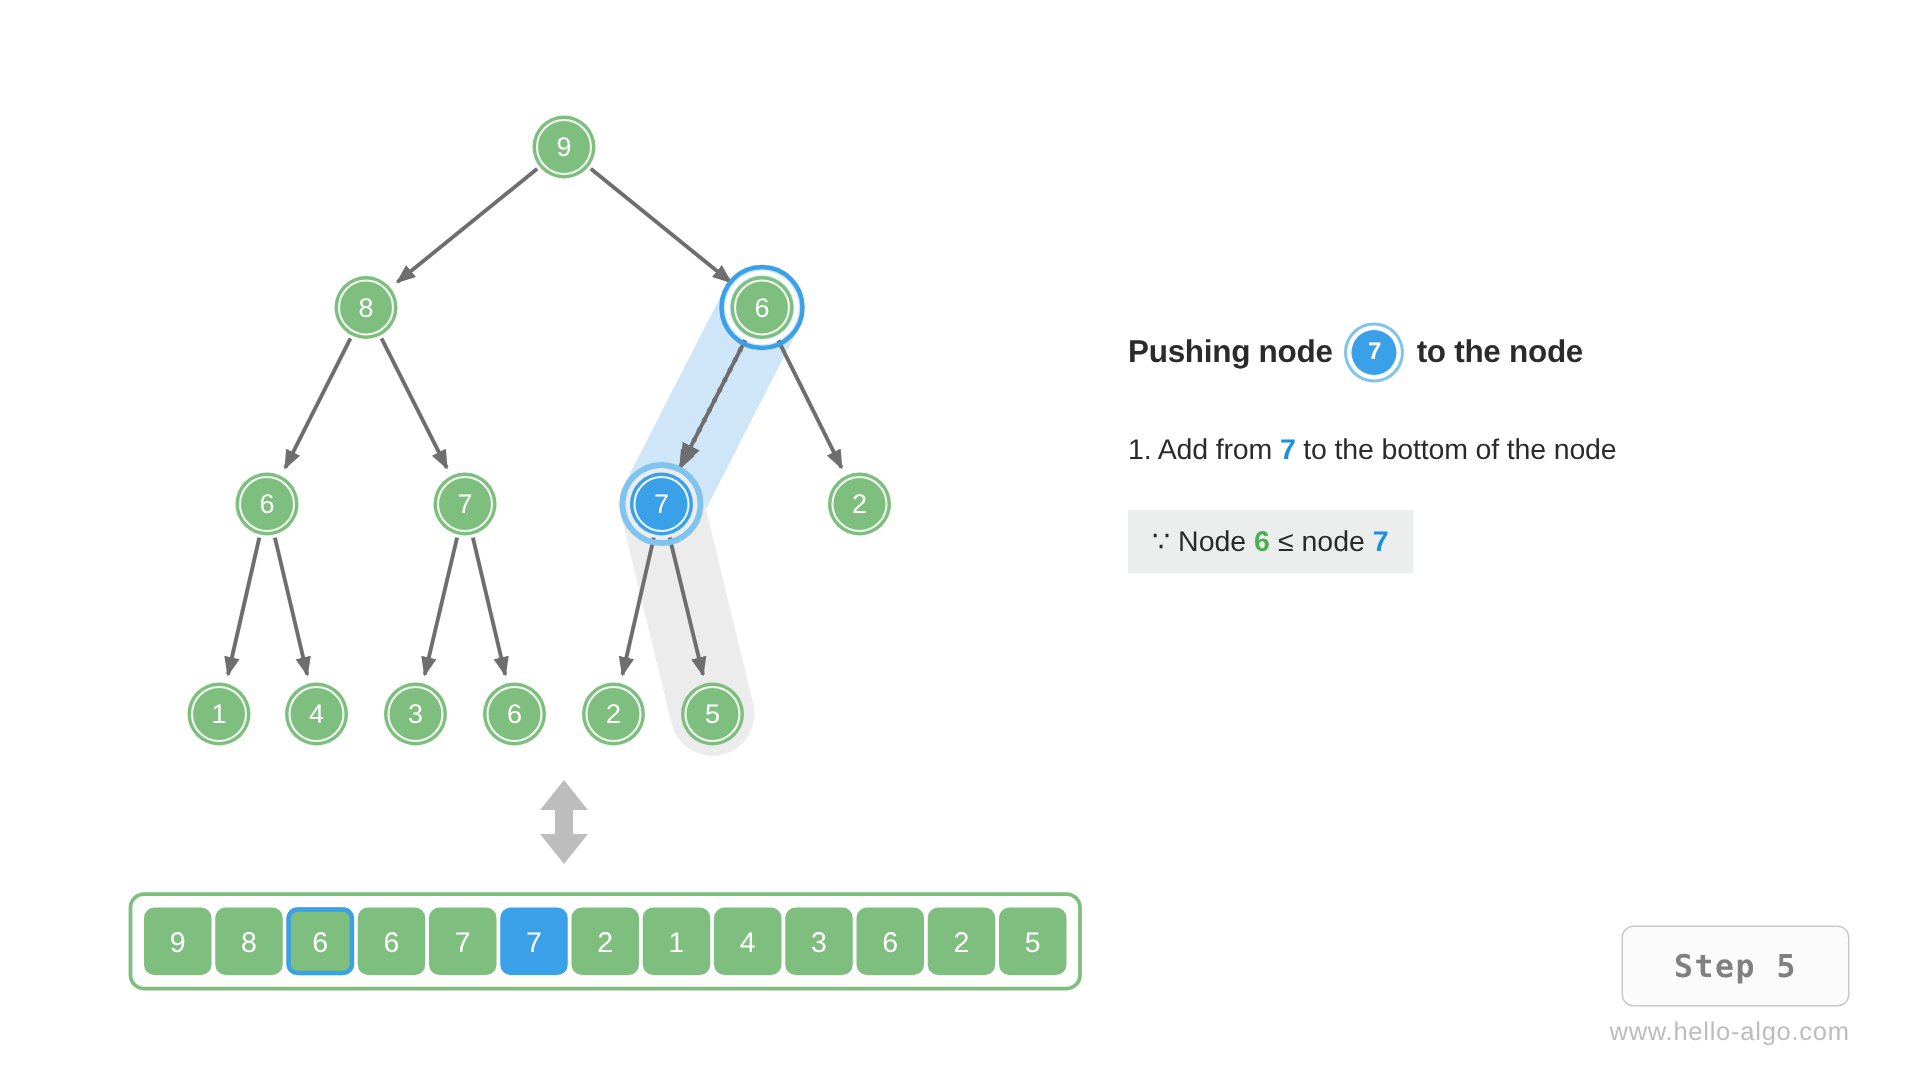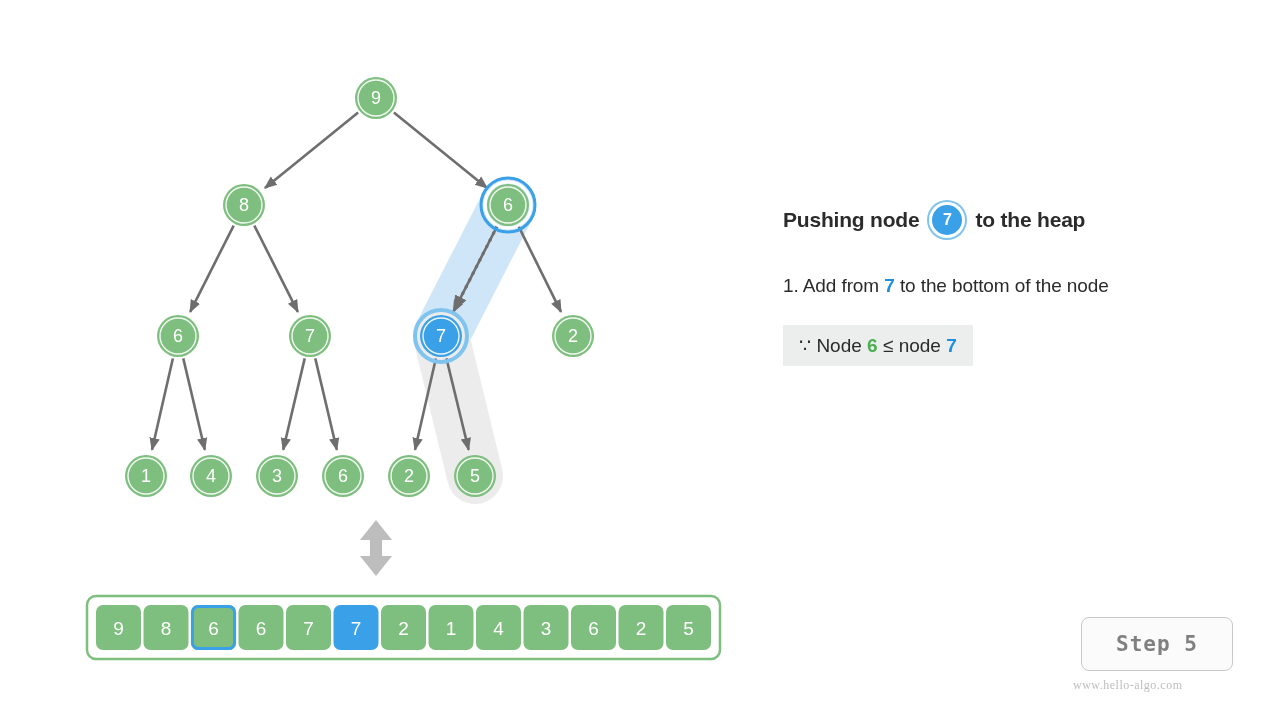--- a/index.html
+++ b/index.html
@@ -4,21 +4,21 @@
 <style>
   html,body{margin:0;padding:0;}
   body{
     width:1280px;height:720px;background:#ffffff;
     font-family:"Liberation Sans", sans-serif;
     overflow:hidden;position:relative;
   }
   #stage{position:absolute;left:0;top:0;width:1280px;height:720px;}
   svg#tree{position:absolute;left:0;top:0;width:1280px;height:720px;}
 
-  .panel{position:absolute;left:752px;top:205px;width:470px;margin-left:31px;}
+  .panel{position:absolute;left:752px;top:220px;width:470px;}
   .title{
     font-size:21px;font-weight:bold;color:#2b2b2b;
     display:flex;align-items:center;gap:9px;white-space:nowrap;
     letter-spacing:-0.2px;
   }
   .title .badge{
     display:inline-flex;align-items:center;justify-content:center;
     width:30px;height:30px;border-radius:50%;
     background:#3aa0e8;color:#fff;font-size:16px;font-weight:bold;
     box-shadow:0 0 0 3px #fff, 0 0 0 5px #7fc4ee;
@@ -38,21 +38,21 @@
 
   .step-badge{
     position:absolute;left:1081px;top:601px;width:150px;height:52px;
     border:1px solid #c9c9c9;border-radius:8px;background:#fbfbfb;
     display:flex;align-items:center;justify-content:center;
     font-family:"DejaVu Sans Mono", monospace;font-size:21px;font-weight:bold;
     color:#808080;letter-spacing:1px;margin-top:16px;
   }
   .footer{
     position:absolute;left:1073px;top:678px;
-    font-family:Liberation Serif, serif;font-size:12px;color:#bdbdbd;
+    font-family:Liberation Sans, sans-serif;font-size:17px;color:#bdbdbd;
     letter-spacing:0.5px;
   }
 </style>
 </head>
 <body>
 
 <div id="stage">
 
   <svg id="tree" viewBox="0 0 1280 720">
     <defs>
@@ -214,21 +214,21 @@
           <rect x="666" y="605" width="45" height="45" rx="7" ry="7" fill="#7ebe7e"></rect>
           <text x="688.5" y="634.5" text-anchor="middle" fill="#ffffff" font-size="19" font-family="&quot;Liberation Sans&quot;, sans-serif">5</text>
         </g>
       </g>
   </svg>
 
   <div class="panel">
     <div class="title">
       <span>Pushing node</span>
       <span class="badge">7</span>
-      <span>to the heap</span>
+      <span>to the node</span>
     </div>
 
     <div class="steps">
       <div class="step-line">
         <span>1. </span><span>Add from </span><span class="hl-blue">7</span><span> to the bottom of the node</span>
       </div>
       <div class="note">
         <span>∵ </span><span>Node </span><span class="hl-green">6</span><span> ≤ node </span><span class="hl-blue">7</span>
       </div>
     </div>

